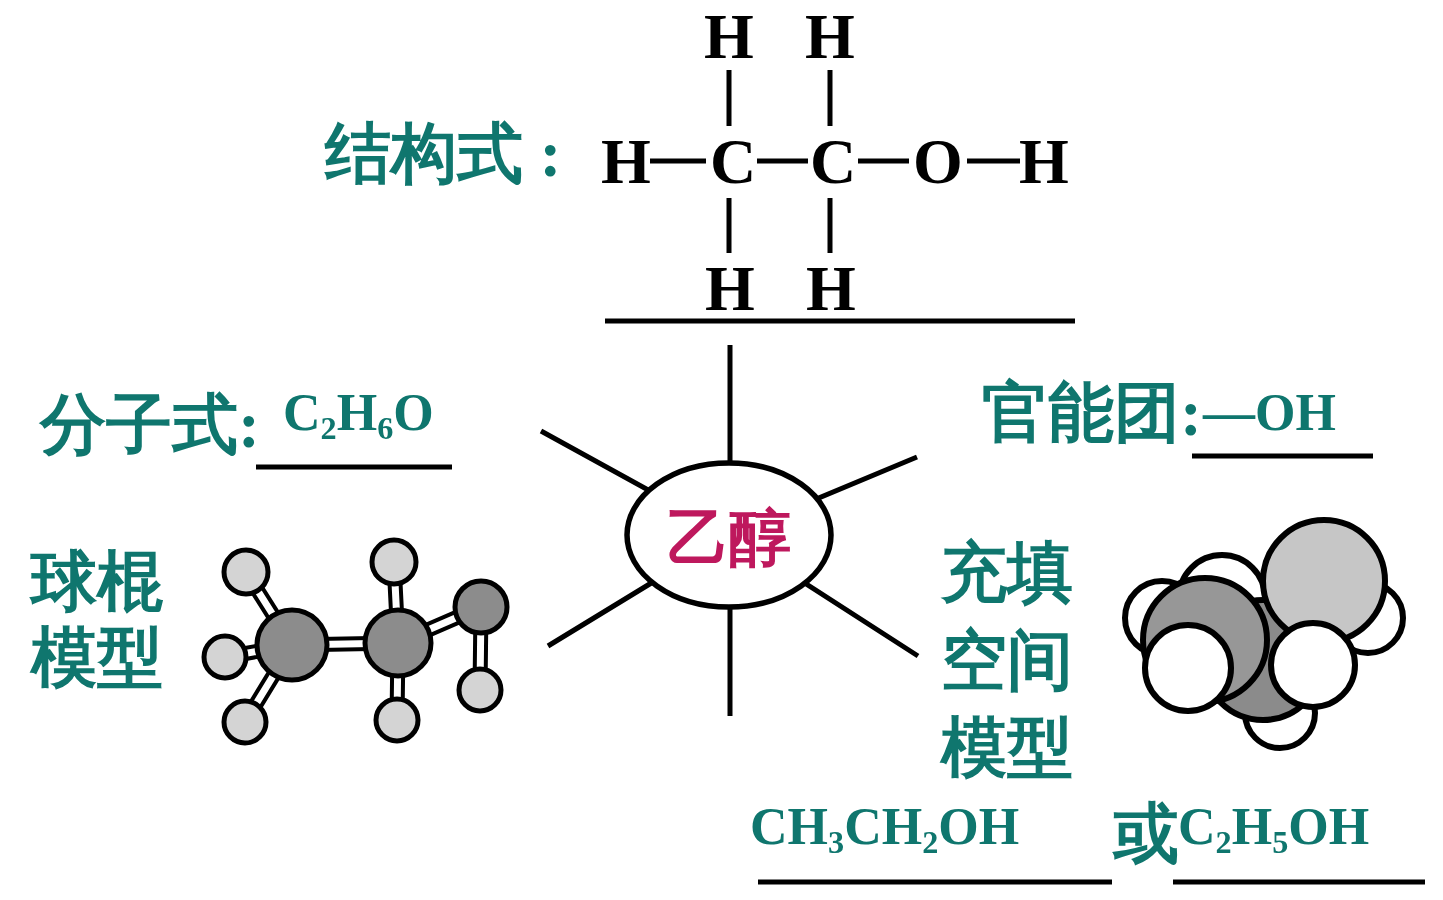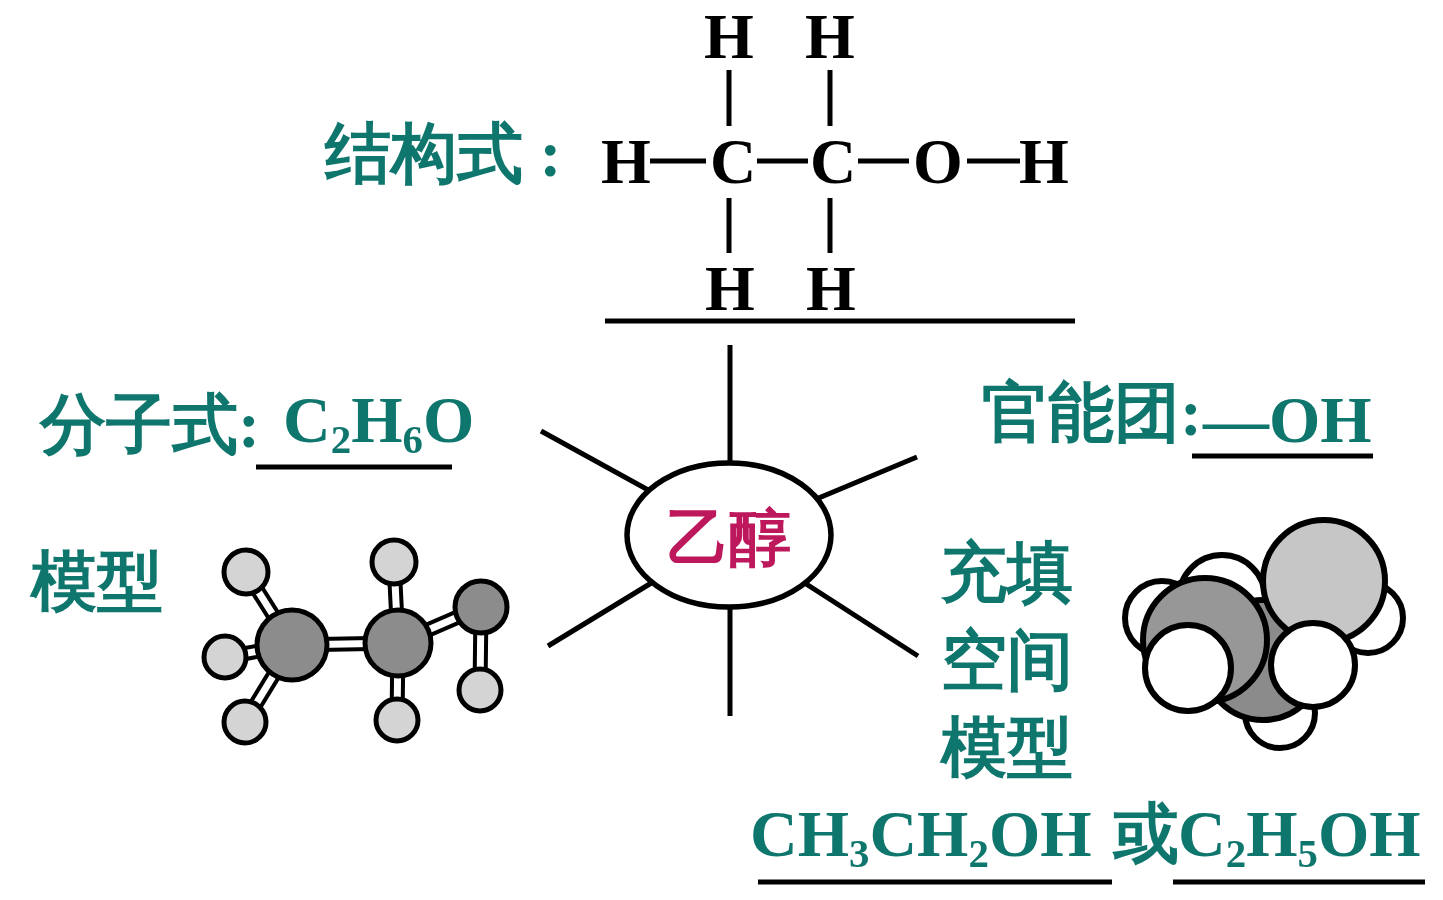--- a/index.html
+++ b/index.html
@@ -6,21 +6,21 @@
   .frame{
     position:relative;
     width:1443px;height:900px;
     background:#fff;
     overflow:hidden;
     font-family:"Liberation Serif","DejaVu Serif",serif;
   }
   .layer-svg{position:absolute;left:0;top:0;z-index:1;}
   .txt{position:absolute;z-index:2;color:#0f766e;white-space:nowrap;line-height:1;}
   .cn{font-family:"Liberation Serif","DejaVu Serif",serif;font-weight:700;font-size:66px;}
-  .formula{font-family:"Liberation Serif","DejaVu Serif",serif;font-weight:700;font-size:66px;}
+  .formula{font-family:"Liberation Serif","DejaVu Serif",serif;font-weight:700;font-size:52px;}
   .formula sub{font-size:0.62em;line-height:0;vertical-align:-0.28em;}
   .atom{
     position:absolute;z-index:2;color:#000;
     font-family:"Liberation Serif","DejaVu Serif",serif;
     font-weight:700;font-size:64px;line-height:1;
     transform:translate(-50%,-50%);white-space:nowrap;
   }
   .center-label{
     position:absolute;z-index:3;color:#be185d;
     font-weight:700;font-size:62px;line-height:1;
@@ -92,20 +92,21 @@
 
   <div class="center-label cn" style="left:729px;top:538px;">乙醇</div>
 
   <div class="txt cn" style="left:40px;top:392px;">分子式:</div>
   <div class="txt formula" style="left:283px;top:387px;">C<sub>2</sub>H<sub>6</sub>O</div>
 
   <div class="txt formula" style="left:1203px;top:387px;">—OH</div>
   <div class="txt cn" style="left:982px;top:380px;">官能团:</div>
 
   <div class="txt cn lbl-stack" style="left:31px;top:549px;line-height:76px;">
+    <div style="height:76px;">球棍</div>
     <div>模型</div>
   </div>
 
   <div class="txt cn lbl-stack" style="left:941px;top:540px;">
     <div style="height:88px;">充填</div>
     <div style="height:87px;">空间</div>
     <div>模型</div>
   </div>
 
   <div class="txt formula" style="left:750px;top:801px;">CH<sub>3</sub>CH<sub>2</sub>OH</div>

